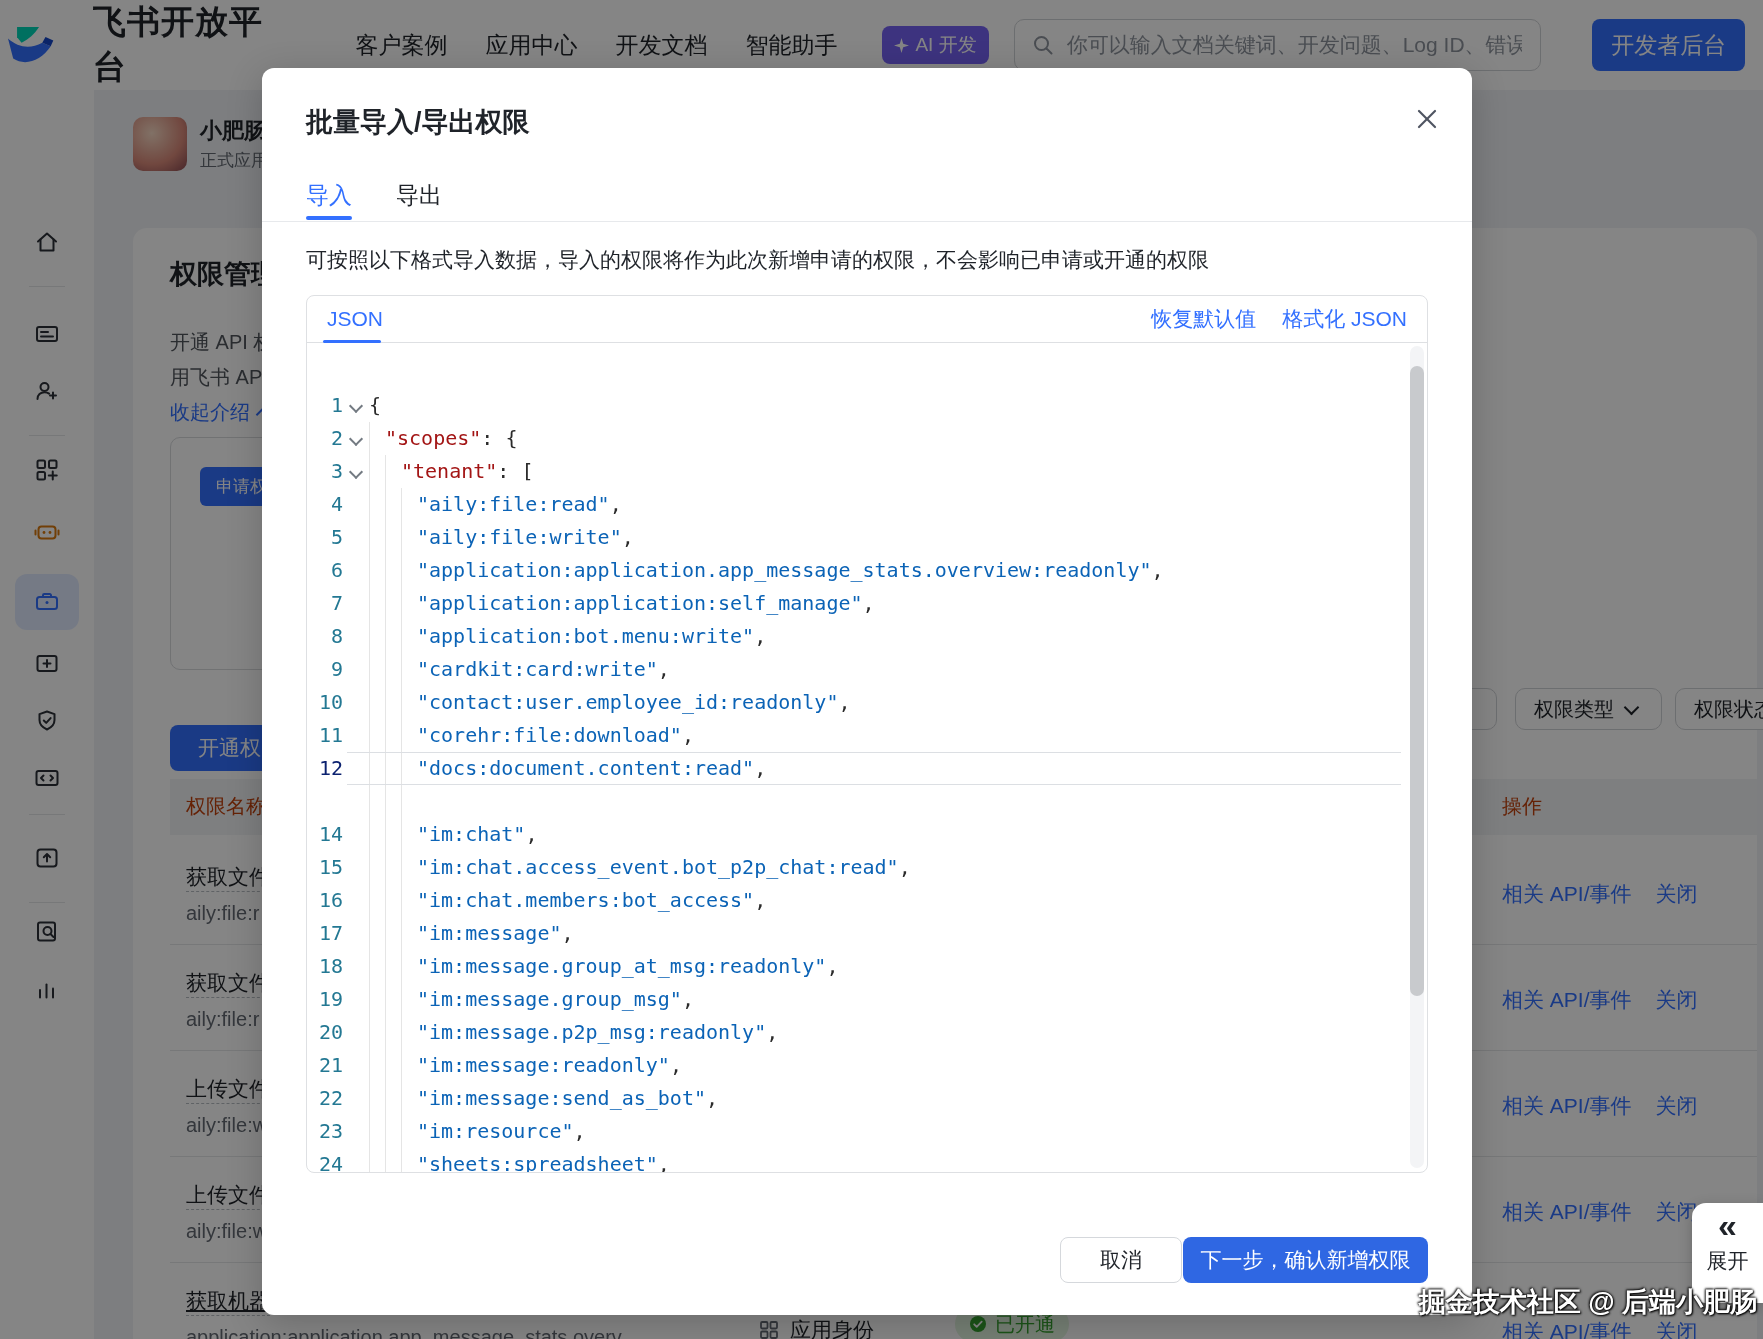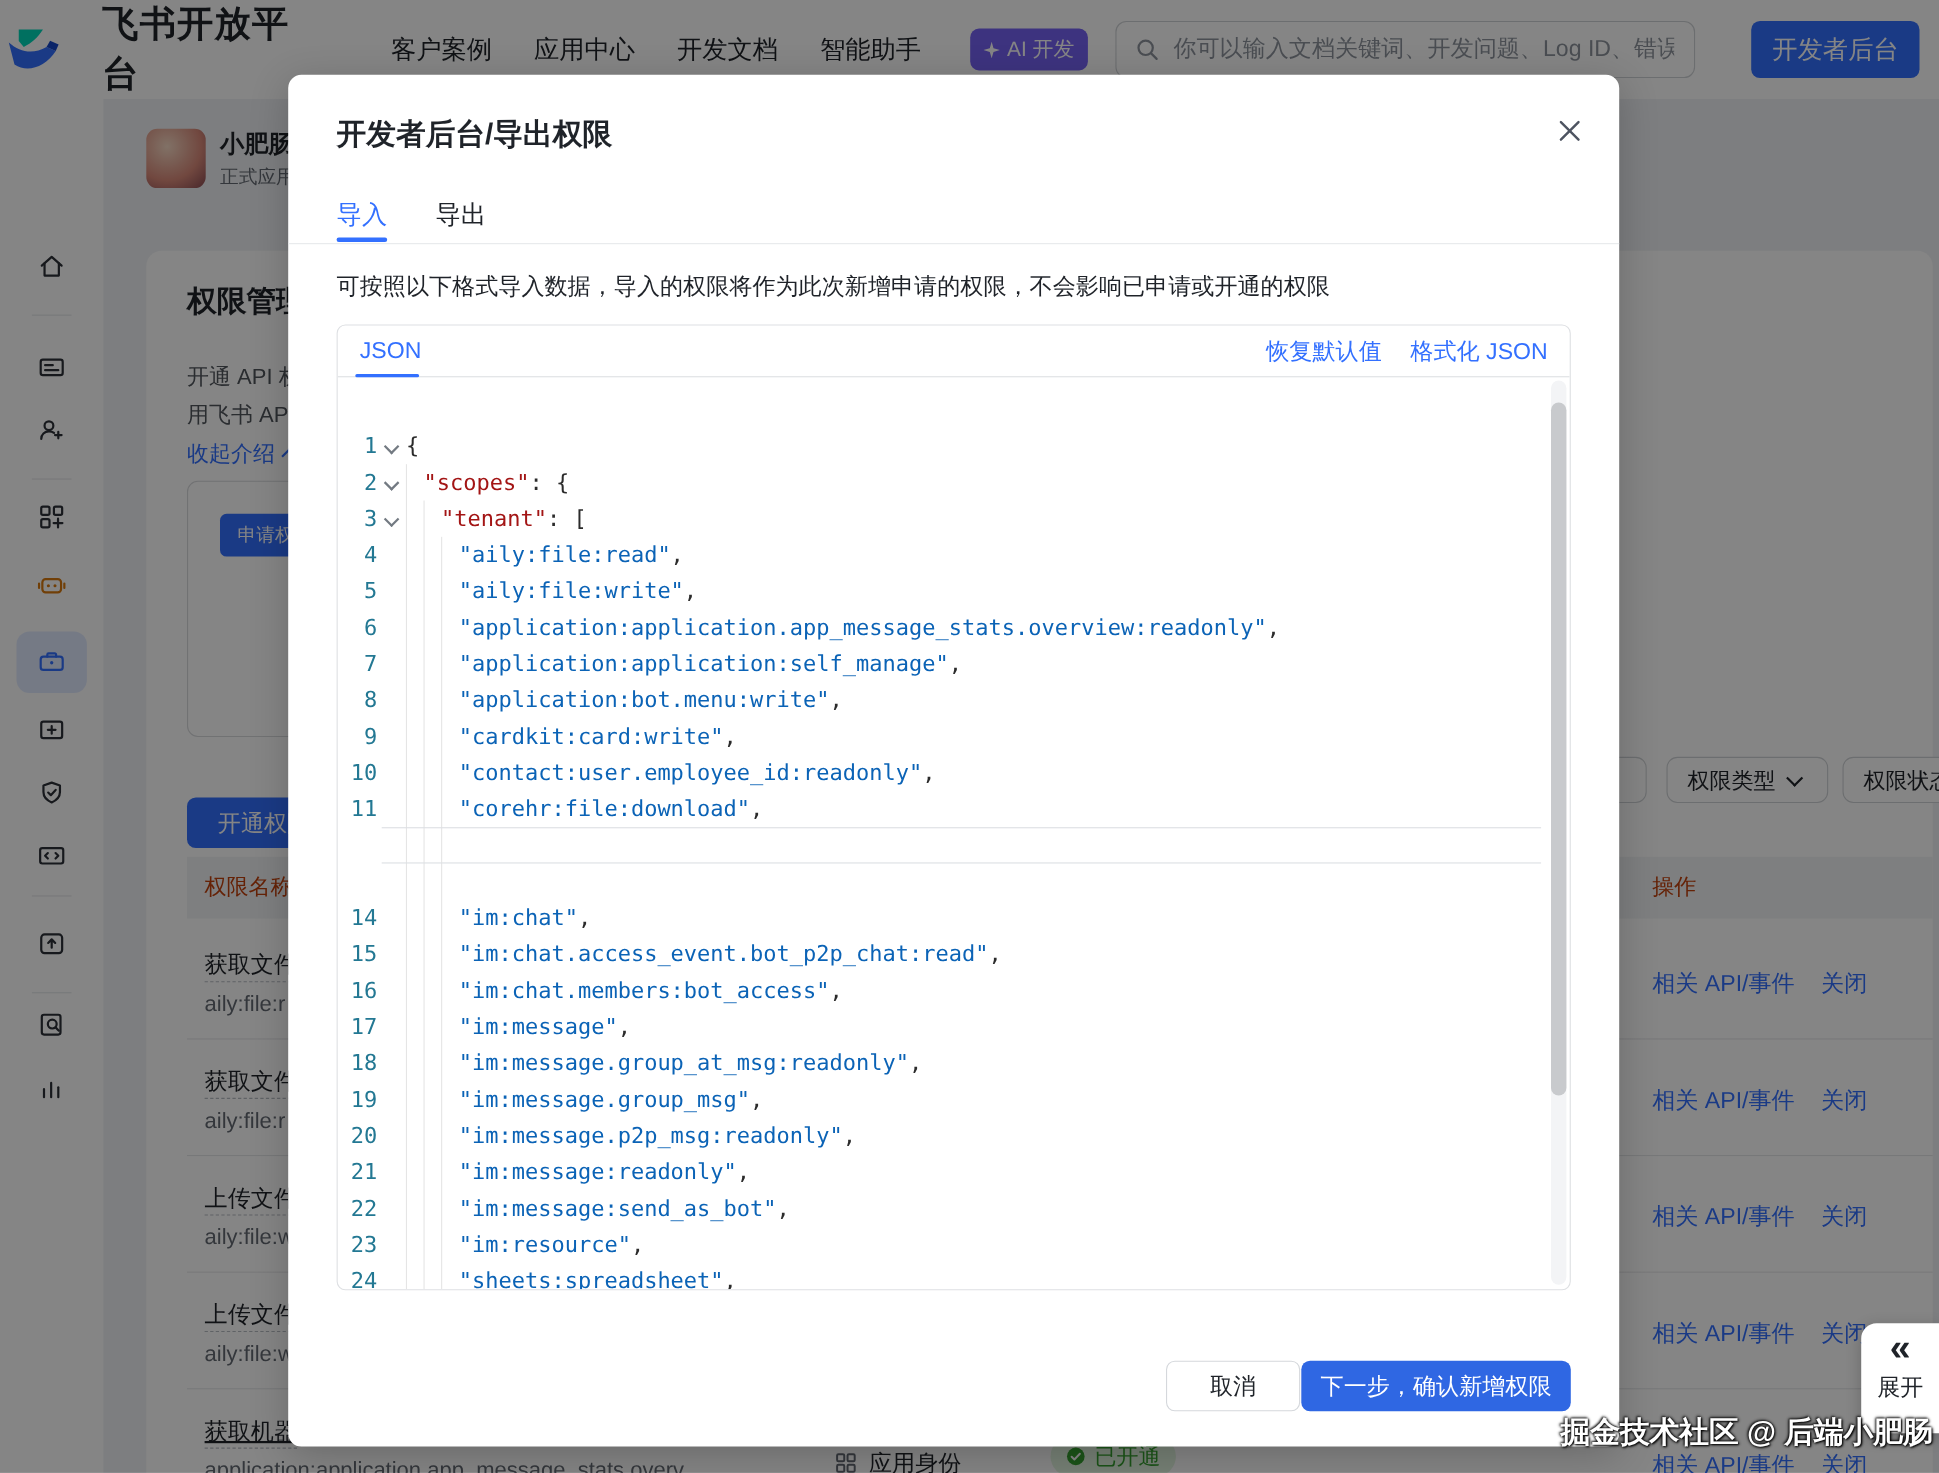--- a/index.html
+++ b/index.html
@@ -273,21 +273,21 @@
         <circle cx="9" cy="9" r="8" fill="#34a12e"></circle>
         <path d="M5.2 9.3 l2.5 2.5 5-5.2" stroke="#fff" stroke-width="1.8" fill="none" stroke-linecap="round" stroke-linejoin="round"></path>
       </svg>
   </span>
   <span>已开通</span>
 </div>
 
 <div class="overlay"></div>
 
 <div class="modal">
-  <div class="m-title">开发者后台/导出权限</div>
+  <div class="m-title">批量导入/导出权限</div>
   <div class="m-close">
     <svg width="26" height="26" viewBox="0 0 26 26" stroke="#4e5461" stroke-width="2.2" stroke-linecap="round">
         <line x1="5" y1="5" x2="21" y2="21"></line>
         <line x1="21" y1="5" x2="5" y2="21"></line>
       </svg>
   </div>
   <div class="m-tabs">
     <span class="m-tab on">导入</span>
     <span class="m-tab">导出</span>
   </div>
@@ -349,20 +349,24 @@
         </div>
         <div class="ed-line" style="top: 343px;">
           <span class="ln">10</span>
           <span class="code-txt" style="left: 110px;"><span class="tk-str">"contact:user.employee_id:readonly"</span><span class="tk-p">,</span></span>
         </div>
         <div class="ed-line" style="top: 376px;">
           <span class="ln">11</span>
           <span class="code-txt" style="left: 110px;"><span class="tk-str">"corehr:file:download"</span><span class="tk-p">,</span></span>
         </div>
         <div class="cur-line" style="top: 409px;"></div>
+        <div class="ed-line" style="top: 409px;">
+          <span class="ln act">12</span>
+          <span class="code-txt" style="left: 110px;"><span class="tk-str">"docs:document.content:read"</span><span class="tk-p">,</span></span>
+        </div>
         <div class="ed-line" style="top: 475px;">
           <span class="ln">14</span>
           <span class="code-txt" style="left: 110px;"><span class="tk-str">"im:chat"</span><span class="tk-p">,</span></span>
         </div>
         <div class="ed-line" style="top: 508px;">
           <span class="ln">15</span>
           <span class="code-txt" style="left: 110px;"><span class="tk-str">"im:chat.access_event.bot_p2p_chat:read"</span><span class="tk-p">,</span></span>
         </div>
         <div class="ed-line" style="top: 541px;">
           <span class="ln">16</span>

